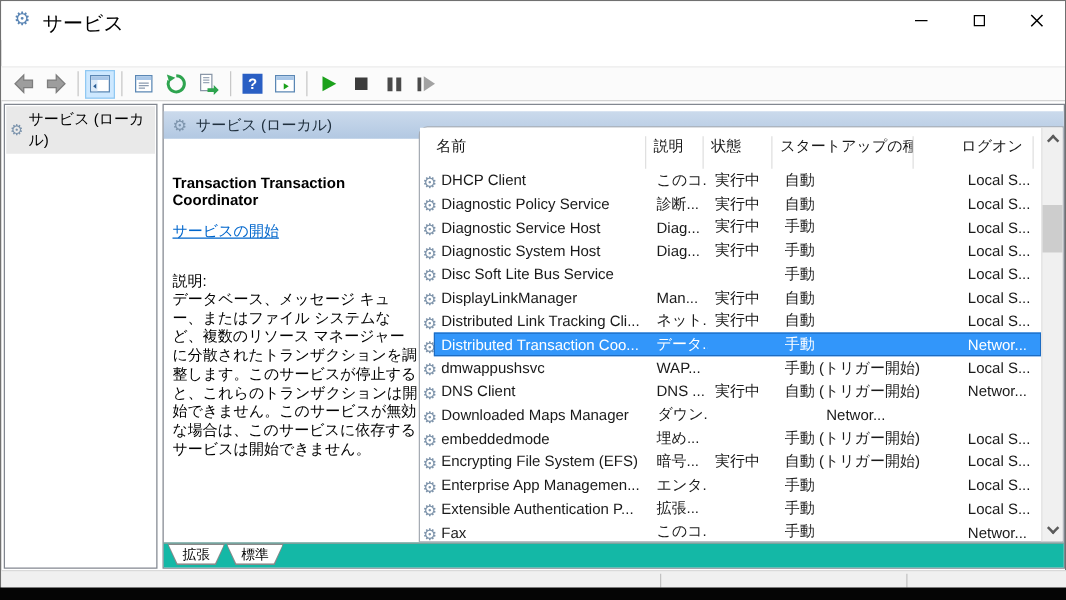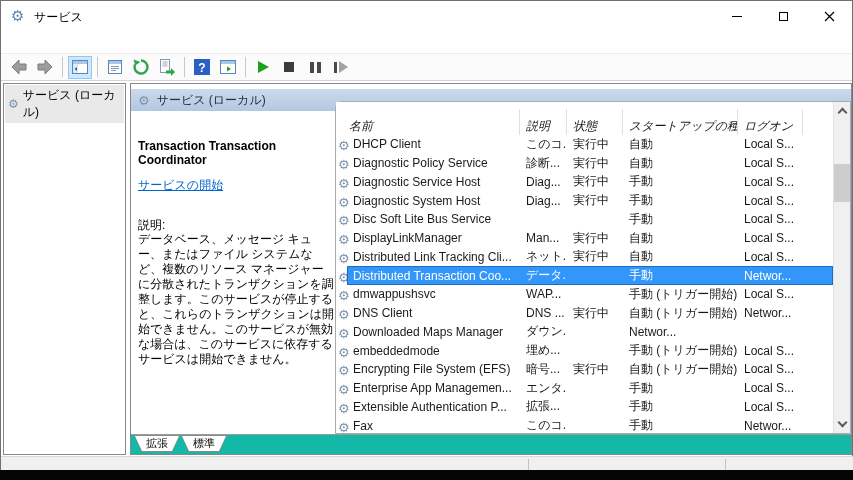--- a/index.html
+++ b/index.html
@@ -4,21 +4,21 @@
 <style>
   * { margin:0; padding:0; box-sizing:border-box; }
   html,body { width:853px; height:480px; overflow:hidden; background:#000;
     font-family:"Liberation Sans","DejaVu Sans",sans-serif; }
   #window { position:absolute; left:0; top:0; width:853px; height:471px;
     background:#fff; border:1px solid #707070; }
 
   
   #titlebar { position:absolute; left:0; top:0; right:0; height:31px; background:#fff; }
   .app-icon { position:absolute; left:10px; top:7px; font-size:15px; color:#5b86b5; line-height:1; }
-  .title-text { position:absolute; left:33px; top:8px; font-size:12px; color:#000; }
+  .title-text { position:absolute; left:33px; top:8px; font-size:16px; color:#000; }
   .win-controls { position:absolute; right:0; top:0; height:31px; display:flex; }
   .win-btn { width:46px; height:31px; display:flex; align-items:center; justify-content:center; }
   .min-glyph { width:10px; height:1px; background:#000; }
   .max-glyph { width:9px; height:9px; border:1px solid #000; }
 
   
   #menubar { position:absolute; left:0; top:31px; right:0; height:21px; background:#fff; display:flex; align-items:center; padding-left:2px; }
   .menu-item { font-size:12px; color:#000; padding:2px 9px; }
 
   
@@ -56,25 +56,25 @@
   #list-panel { position:absolute; left:204px; top:17px; right:0; height:333px; background:#fff;
     border:1px solid #a6acb4; border-top-left-radius:7px; z-index:3; }
   #list-scroll { position:absolute; right:0; top:0; bottom:0; width:17px; background:#f0f0f0; border-left:1px solid #e2e2e2; }
   .sb-arrow { position:absolute; left:5px; width:7px; height:7px; border:solid #5a5a5a; border-width:0; }
   .sb-up { top:7px; border-top-width:2px; border-left-width:2px; transform:rotate(45deg); }
   .sb-down { bottom:7px; border-bottom-width:2px; border-right-width:2px; transform:rotate(45deg); }
   .sb-thumb { position:absolute; left:0; right:0; top:62px; height:38px; background:#cdcdcd; }
 
   #list-content { position:absolute; left:0; top:0; right:17px; bottom:0; overflow:hidden; }
   #lv-header { position:absolute; left:0; top:0; right:0; height:33px; background:#fff; display:flex; align-items:flex-end; font-size:12px; color:#1a1a1a; }
-  .hcell { height:26px; display:flex; align-items:flex-end; padding-left:6px; border-right:1px solid #e0e0e0; overflow:hidden; white-space:nowrap;font-style:italic; }
+  .hcell { height:26px; display:flex; align-items:flex-start; padding-left:6px; border-right:1px solid #e0e0e0; overflow:hidden; white-space:nowrap; }
   .hcell.c-name { padding-left:13px; position:relative; }
   .sort-chevron { position:absolute; left:100px; top:-4px; width:6px; height:6px; border-top:1px solid #555; border-left:1px solid #555; transform:rotate(45deg); }
   .c-name { width:184px; } .c-desc { width:47px; } .c-status { width:56px; }
-  .c-startup { width:115px; } .c-logon { width:65px; } .c-fill { flex:1; border-right:none; }
+  .c-startup { width:115px; } .c-logon { width:65px;margin-left:32px; } .c-fill { flex:1; border-right:none; }
 
   #lv-body { position:absolute; left:0; top:33px; right:0; bottom:0; display:flex; flex-direction:column; }
   .lv-row { flex:0 0 18.75px; display:flex; align-items:center; font-size:12px; color:#1a1a1a; position:relative; }
   .lv-row .cell { padding-left:6px; overflow:hidden; white-space:nowrap; }
   .lv-row .cell.c-name { padding-left:17px; position:relative; }
   .row-gear { position:absolute; left:2px; top:2px; font-size:13px; line-height:1; color:#7e94ab; }
   .lv-row.selected { background:linear-gradient(to right, #fff 11px, var(--sel) 11px); color:#fff; }
   .lv-row.selected::after { content:""; position:absolute; left:11px; right:0; top:0; bottom:0; border:1px solid #1d6cc2; pointer-events:none; }
 
   

